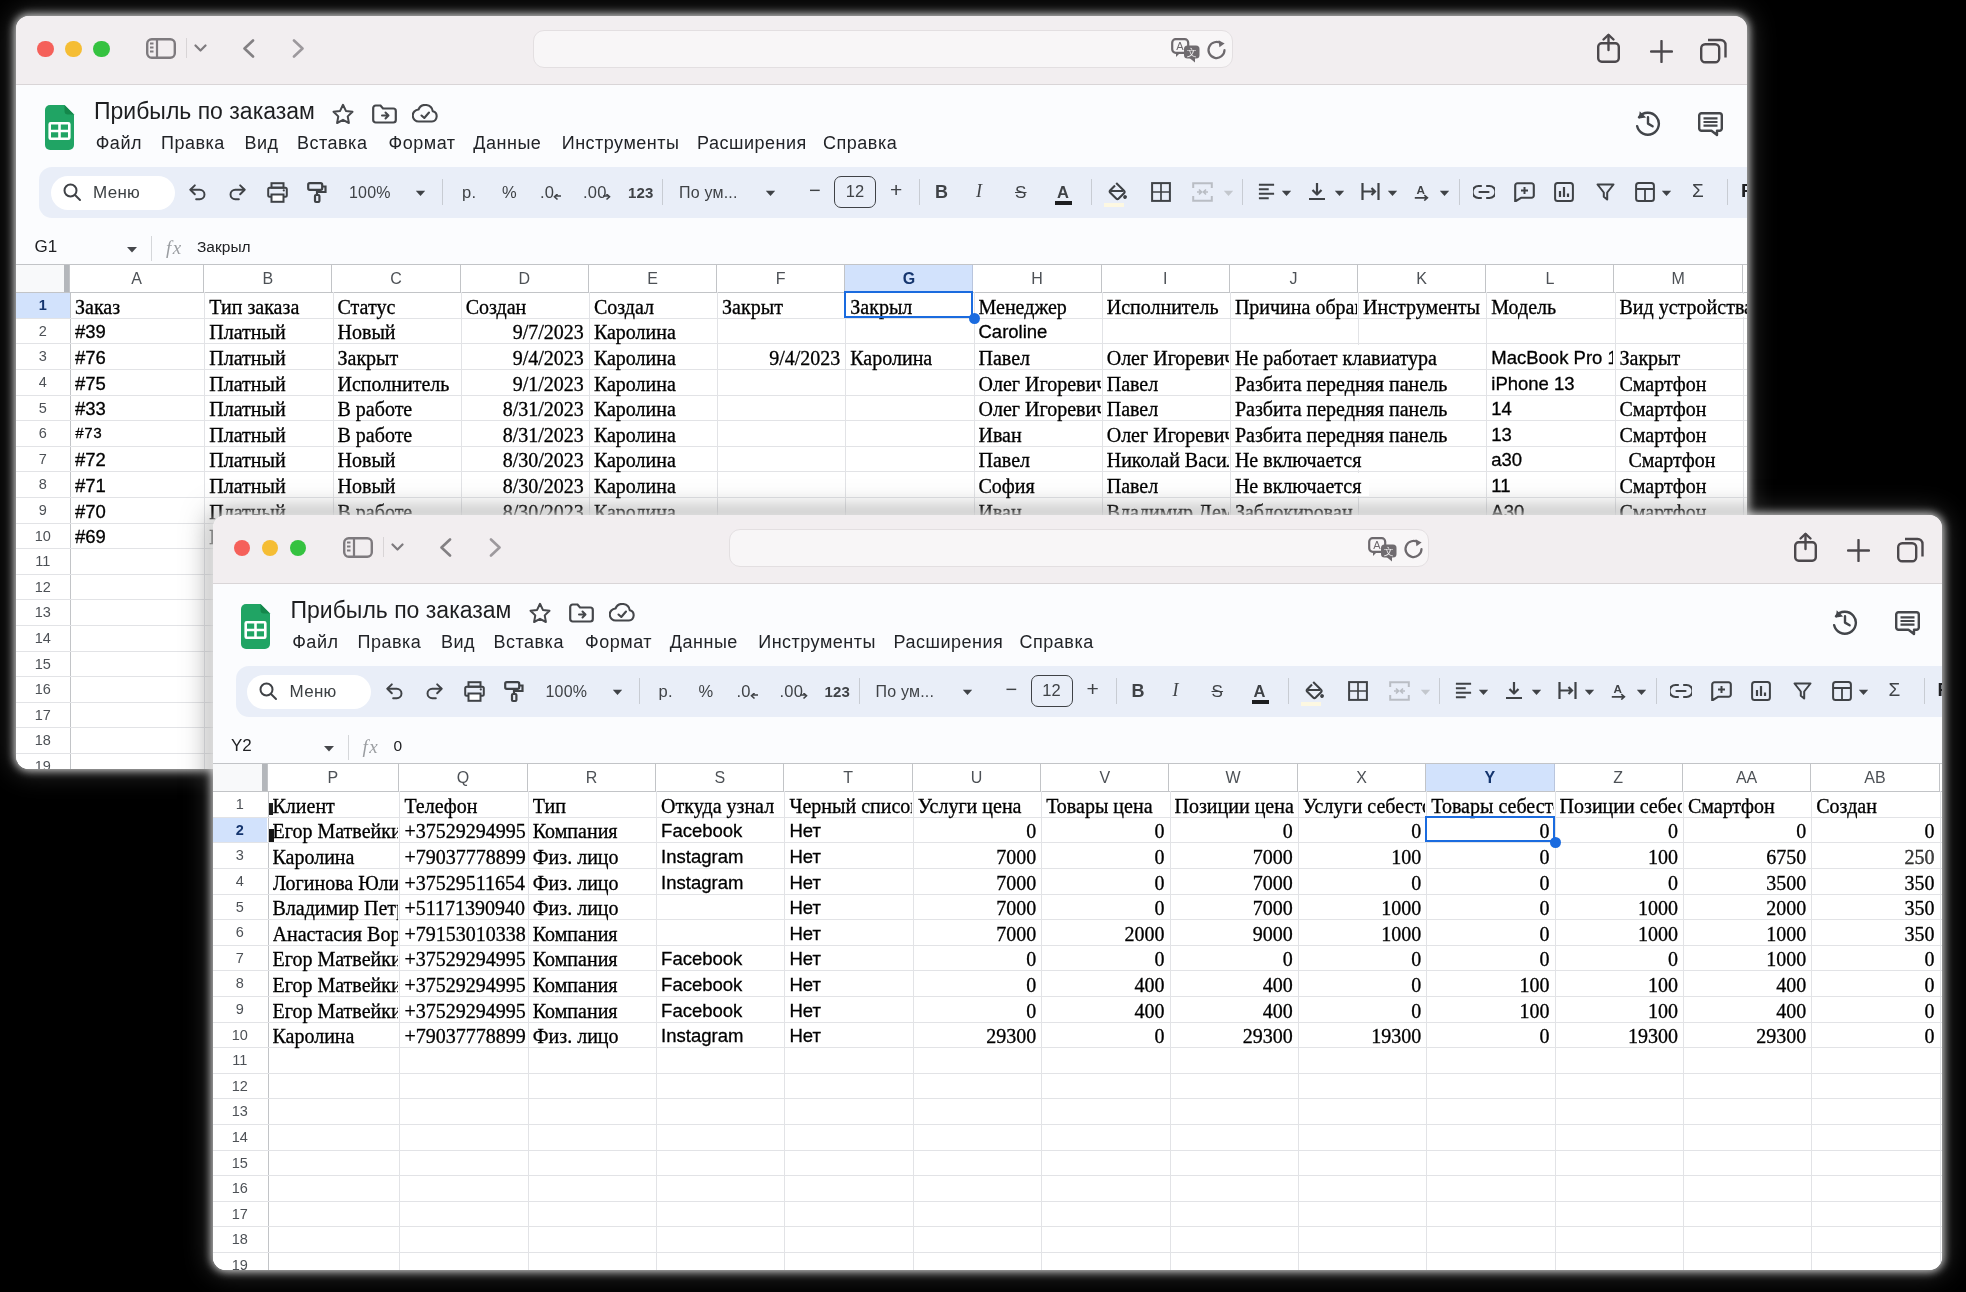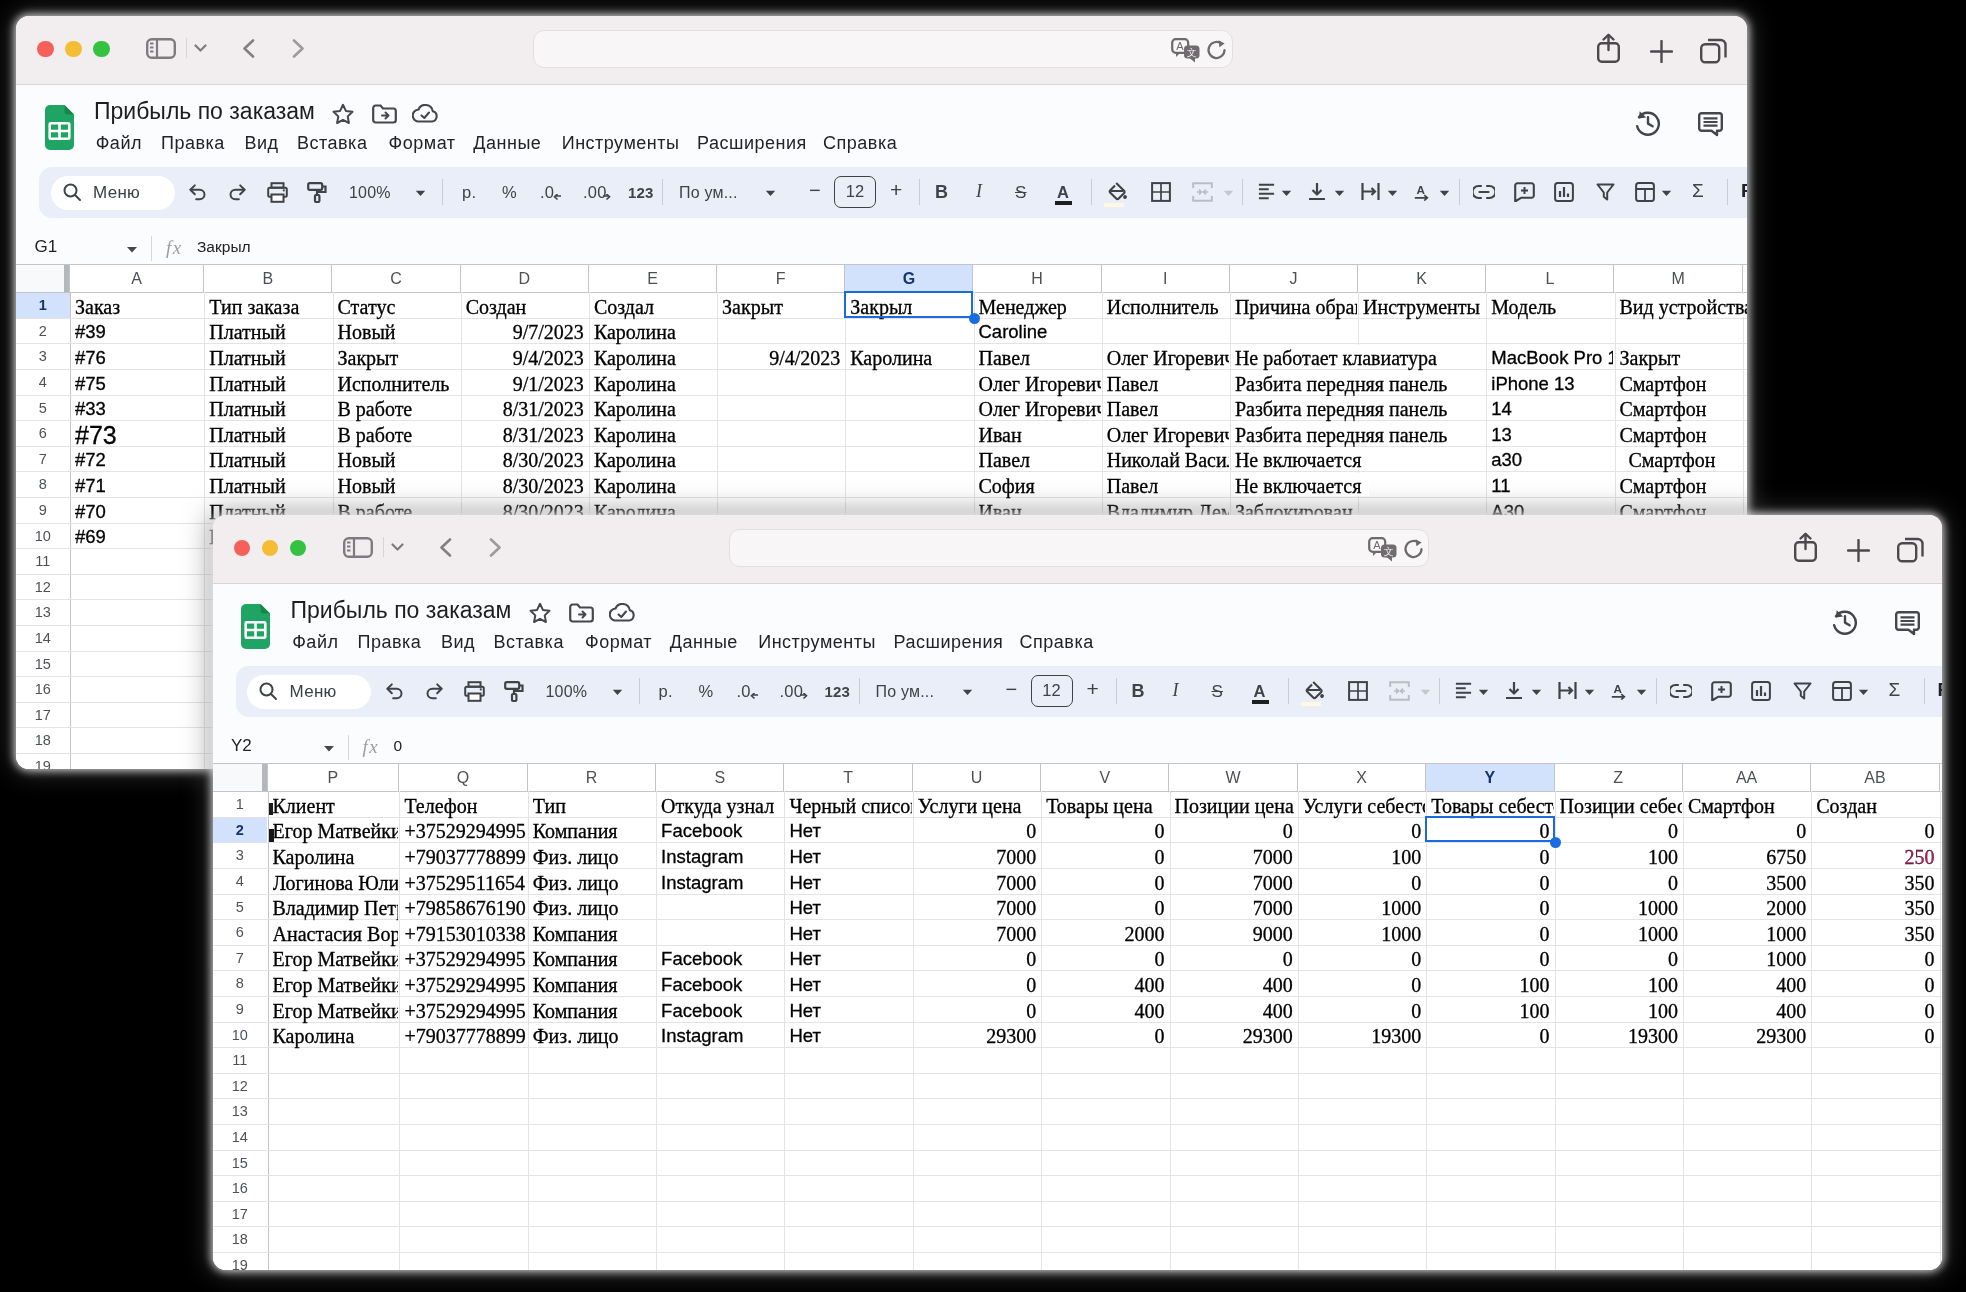--- a/index.html
+++ b/index.html
@@ -347,21 +347,21 @@
     <div style="position:absolute;top:380.10px;height:27px;font-family:'Liberation Sans',sans-serif;font-size:18.5px;line-height:26.5px;color:#000;white-space:nowrap;-webkit-text-stroke:0.3px #000;left:59.00px;width:128.30px;overflow:hidden;">#33</div>
     <div style="position:absolute;top:380.10px;height:27px;font-family:'Liberation Serif',serif;font-size:20px;line-height:26.5px;color:#000;white-space:nowrap;-webkit-text-stroke:0.3px #000;left:193.30px;width:122.20px;overflow:hidden;">Платный</div>
     <div style="position:absolute;top:380.10px;height:27px;font-family:'Liberation Serif',serif;font-size:20px;line-height:26.5px;color:#000;white-space:nowrap;-webkit-text-stroke:0.3px #000;left:321.50px;width:122.20px;overflow:hidden;">В работе</div>
     <div style="position:absolute;top:380.10px;height:27px;font-family:'Liberation Serif',serif;font-size:20px;line-height:26.5px;color:#000;white-space:nowrap;-webkit-text-stroke:0.3px #000;left:445.70px;width:122.20px;text-align:right;overflow:hidden;">8/31/2023</div>
     <div style="position:absolute;top:380.10px;height:27px;font-family:'Liberation Serif',serif;font-size:20px;line-height:26.5px;color:#000;white-space:nowrap;-webkit-text-stroke:0.3px #000;left:577.90px;width:122.20px;overflow:hidden;">Каролина</div>
     <div style="position:absolute;top:380.10px;height:27px;font-family:'Liberation Serif',serif;font-size:20px;line-height:26.5px;color:#000;white-space:nowrap;-webkit-text-stroke:0.3px #000;left:962.50px;width:122.20px;overflow:hidden;">Олег Игоревич</div>
     <div style="position:absolute;top:380.10px;height:27px;font-family:'Liberation Serif',serif;font-size:20px;line-height:26.5px;color:#000;white-space:nowrap;-webkit-text-stroke:0.3px #000;left:1090.70px;width:122.20px;overflow:hidden;">Павел</div>
     <div style="position:absolute;top:380.10px;height:27px;font-family:'Liberation Serif',serif;font-size:20px;line-height:26.5px;color:#000;white-space:nowrap;-webkit-text-stroke:0.3px #000;left:1214.90px;padding-left:4px;z-index:2;"><span style="display:inline-block;height:23px;background:#fff;padding-right:8px">Разбита передняя панель</span></div>
     <div style="position:absolute;top:380.10px;height:27px;font-family:'Liberation Sans',sans-serif;font-size:18.5px;line-height:26.5px;color:#000;white-space:nowrap;-webkit-text-stroke:0.3px #000;left:1475.30px;width:122.20px;overflow:hidden;">14</div>
     <div style="position:absolute;top:380.10px;height:27px;font-family:'Liberation Serif',serif;font-size:20px;line-height:26.5px;color:#000;white-space:nowrap;-webkit-text-stroke:0.3px #000;left:1603.50px;width:122.20px;overflow:hidden;">Смартфон</div>
-    <div style="position:absolute;top:405.70px;height:27px;font-family:Liberation Sans, sans-serif;font-size:25px;line-height:26.5px;color:#000;white-space:nowrap;-webkit-text-stroke:0.3px #000;left:59.00px;width:128.30px;overflow:hidden;">#73</div>
+    <div style="position:absolute;top:405.70px;height:27px;font-family:Liberation Mono, monospace;font-size:15px;line-height:26.5px;color:#000;white-space:nowrap;-webkit-text-stroke:0.3px #000;left:59.00px;width:128.30px;overflow:hidden;">#73</div>
     <div style="position:absolute;top:405.70px;height:27px;font-family:'Liberation Serif',serif;font-size:20px;line-height:26.5px;color:#000;white-space:nowrap;-webkit-text-stroke:0.3px #000;left:193.30px;width:122.20px;overflow:hidden;">Платный</div>
     <div style="position:absolute;top:405.70px;height:27px;font-family:'Liberation Serif',serif;font-size:20px;line-height:26.5px;color:#000;white-space:nowrap;-webkit-text-stroke:0.3px #000;left:321.50px;width:122.20px;overflow:hidden;">В работе</div>
     <div style="position:absolute;top:405.70px;height:27px;font-family:'Liberation Serif',serif;font-size:20px;line-height:26.5px;color:#000;white-space:nowrap;-webkit-text-stroke:0.3px #000;left:445.70px;width:122.20px;text-align:right;overflow:hidden;">8/31/2023</div>
     <div style="position:absolute;top:405.70px;height:27px;font-family:'Liberation Serif',serif;font-size:20px;line-height:26.5px;color:#000;white-space:nowrap;-webkit-text-stroke:0.3px #000;left:577.90px;width:122.20px;overflow:hidden;">Каролина</div>
     <div style="position:absolute;top:405.70px;height:27px;font-family:'Liberation Serif',serif;font-size:20px;line-height:26.5px;color:#000;white-space:nowrap;-webkit-text-stroke:0.3px #000;left:962.50px;width:122.20px;overflow:hidden;">Иван</div>
     <div style="position:absolute;top:405.70px;height:27px;font-family:'Liberation Serif',serif;font-size:20px;line-height:26.5px;color:#000;white-space:nowrap;-webkit-text-stroke:0.3px #000;left:1090.70px;width:122.20px;overflow:hidden;">Олег Игоревич</div>
     <div style="position:absolute;top:405.70px;height:27px;font-family:'Liberation Serif',serif;font-size:20px;line-height:26.5px;color:#000;white-space:nowrap;-webkit-text-stroke:0.3px #000;left:1214.90px;padding-left:4px;z-index:2;"><span style="display:inline-block;height:23px;background:#fff;padding-right:8px">Разбита передняя панель</span></div>
     <div style="position:absolute;top:405.70px;height:27px;font-family:'Liberation Sans',sans-serif;font-size:18.5px;line-height:26.5px;color:#000;white-space:nowrap;-webkit-text-stroke:0.3px #000;left:1475.30px;width:122.20px;overflow:hidden;">13</div>
     <div style="position:absolute;top:405.70px;height:27px;font-family:'Liberation Serif',serif;font-size:20px;line-height:26.5px;color:#000;white-space:nowrap;-webkit-text-stroke:0.3px #000;left:1603.50px;width:122.20px;overflow:hidden;">Смартфон</div>
     <div style="position:absolute;top:431.30px;height:27px;font-family:'Liberation Sans',sans-serif;font-size:18.5px;line-height:26.5px;color:#000;white-space:nowrap;-webkit-text-stroke:0.3px #000;left:59.00px;width:128.30px;overflow:hidden;">#72</div>
@@ -729,36 +729,36 @@
     <div style="position:absolute;top:328.90px;height:27px;font-family:'Liberation Serif',serif;font-size:20px;line-height:26.5px;color:#000;white-space:nowrap;-webkit-text-stroke:0.3px #000;left:320.25px;width:122.35px;overflow:hidden;">Физ. лицо</div>
     <div style="position:absolute;top:328.90px;height:27px;font-family:'Liberation Sans',sans-serif;font-size:18.5px;line-height:26.5px;color:#000;white-space:nowrap;-webkit-text-stroke:0.3px #000;left:448.60px;width:122.35px;overflow:hidden;">Instagram</div>
     <div style="position:absolute;top:328.90px;height:27px;font-family:'Liberation Sans',sans-serif;font-size:18.5px;line-height:26.5px;color:#000;white-space:nowrap;-webkit-text-stroke:0.3px #000;left:576.95px;width:122.35px;overflow:hidden;">Нет</div>
     <div style="position:absolute;top:328.90px;height:27px;font-family:'Liberation Serif',serif;font-size:20px;line-height:26.5px;color:#000;white-space:nowrap;-webkit-text-stroke:0.3px #000;left:701.30px;width:122.35px;text-align:right;overflow:hidden;">7000</div>
     <div style="position:absolute;top:328.90px;height:27px;font-family:'Liberation Serif',serif;font-size:20px;line-height:26.5px;color:#000;white-space:nowrap;-webkit-text-stroke:0.3px #000;left:829.65px;width:122.35px;text-align:right;overflow:hidden;">0</div>
     <div style="position:absolute;top:328.90px;height:27px;font-family:'Liberation Serif',serif;font-size:20px;line-height:26.5px;color:#000;white-space:nowrap;-webkit-text-stroke:0.3px #000;left:958.00px;width:122.35px;text-align:right;overflow:hidden;">7000</div>
     <div style="position:absolute;top:328.90px;height:27px;font-family:'Liberation Serif',serif;font-size:20px;line-height:26.5px;color:#000;white-space:nowrap;-webkit-text-stroke:0.3px #000;left:1086.35px;width:122.35px;text-align:right;overflow:hidden;">100</div>
     <div style="position:absolute;top:328.90px;height:27px;font-family:'Liberation Serif',serif;font-size:20px;line-height:26.5px;color:#000;white-space:nowrap;-webkit-text-stroke:0.3px #000;left:1214.70px;width:122.35px;text-align:right;overflow:hidden;">0</div>
     <div style="position:absolute;top:328.90px;height:27px;font-family:'Liberation Serif',serif;font-size:20px;line-height:26.5px;color:#000;white-space:nowrap;-webkit-text-stroke:0.3px #000;left:1343.05px;width:122.35px;text-align:right;overflow:hidden;">100</div>
     <div style="position:absolute;top:328.90px;height:27px;font-family:'Liberation Serif',serif;font-size:20px;line-height:26.5px;color:#000;white-space:nowrap;-webkit-text-stroke:0.3px #000;left:1471.40px;width:122.35px;text-align:right;overflow:hidden;">6750</div>
-    <div style="position:absolute;top:328.90px;height:27px;font-family:'Liberation Serif',serif;font-size:20px;line-height:26.5px;color:#be185d;white-space:nowrap;-webkit-text-stroke:0.3px #000;left:1599.75px;width:122.35px;text-align:right;overflow:hidden;">250</div>
+    <div style="position:absolute;top:328.90px;height:27px;font-family:'Liberation Serif',serif;font-size:20px;line-height:26.5px;color:#404040;white-space:nowrap;-webkit-text-stroke:0.3px #000;left:1599.75px;width:122.35px;text-align:right;overflow:hidden;">250</div>
     <div style="position:absolute;top:354.50px;height:27px;font-family:'Liberation Serif',serif;font-size:20px;line-height:26.5px;color:#000;white-space:nowrap;-webkit-text-stroke:0.3px #000;left:60.00px;width:125.90px;overflow:hidden;">Логинова Юлия</div>
     <div style="position:absolute;top:354.50px;height:27px;font-family:'Liberation Serif',serif;font-size:20px;line-height:26.5px;color:#000;white-space:nowrap;-webkit-text-stroke:0.3px #000;left:191.90px;width:122.35px;overflow:hidden;">+37529511654</div>
     <div style="position:absolute;top:354.50px;height:27px;font-family:'Liberation Serif',serif;font-size:20px;line-height:26.5px;color:#000;white-space:nowrap;-webkit-text-stroke:0.3px #000;left:320.25px;width:122.35px;overflow:hidden;">Физ. лицо</div>
     <div style="position:absolute;top:354.50px;height:27px;font-family:'Liberation Sans',sans-serif;font-size:18.5px;line-height:26.5px;color:#000;white-space:nowrap;-webkit-text-stroke:0.3px #000;left:448.60px;width:122.35px;overflow:hidden;">Instagram</div>
     <div style="position:absolute;top:354.50px;height:27px;font-family:'Liberation Sans',sans-serif;font-size:18.5px;line-height:26.5px;color:#000;white-space:nowrap;-webkit-text-stroke:0.3px #000;left:576.95px;width:122.35px;overflow:hidden;">Нет</div>
     <div style="position:absolute;top:354.50px;height:27px;font-family:'Liberation Serif',serif;font-size:20px;line-height:26.5px;color:#000;white-space:nowrap;-webkit-text-stroke:0.3px #000;left:701.30px;width:122.35px;text-align:right;overflow:hidden;">7000</div>
     <div style="position:absolute;top:354.50px;height:27px;font-family:'Liberation Serif',serif;font-size:20px;line-height:26.5px;color:#000;white-space:nowrap;-webkit-text-stroke:0.3px #000;left:829.65px;width:122.35px;text-align:right;overflow:hidden;">0</div>
     <div style="position:absolute;top:354.50px;height:27px;font-family:'Liberation Serif',serif;font-size:20px;line-height:26.5px;color:#000;white-space:nowrap;-webkit-text-stroke:0.3px #000;left:958.00px;width:122.35px;text-align:right;overflow:hidden;">7000</div>
     <div style="position:absolute;top:354.50px;height:27px;font-family:'Liberation Serif',serif;font-size:20px;line-height:26.5px;color:#000;white-space:nowrap;-webkit-text-stroke:0.3px #000;left:1086.35px;width:122.35px;text-align:right;overflow:hidden;">0</div>
     <div style="position:absolute;top:354.50px;height:27px;font-family:'Liberation Serif',serif;font-size:20px;line-height:26.5px;color:#000;white-space:nowrap;-webkit-text-stroke:0.3px #000;left:1214.70px;width:122.35px;text-align:right;overflow:hidden;">0</div>
     <div style="position:absolute;top:354.50px;height:27px;font-family:'Liberation Serif',serif;font-size:20px;line-height:26.5px;color:#000;white-space:nowrap;-webkit-text-stroke:0.3px #000;left:1343.05px;width:122.35px;text-align:right;overflow:hidden;">0</div>
     <div style="position:absolute;top:354.50px;height:27px;font-family:'Liberation Serif',serif;font-size:20px;line-height:26.5px;color:#000;white-space:nowrap;-webkit-text-stroke:0.3px #000;left:1471.40px;width:122.35px;text-align:right;overflow:hidden;">3500</div>
     <div style="position:absolute;top:354.50px;height:27px;font-family:'Liberation Serif',serif;font-size:20px;line-height:26.5px;color:#000;white-space:nowrap;-webkit-text-stroke:0.3px #000;left:1599.75px;width:122.35px;text-align:right;overflow:hidden;">350</div>
     <div style="position:absolute;top:380.10px;height:27px;font-family:'Liberation Serif',serif;font-size:20px;line-height:26.5px;color:#000;white-space:nowrap;-webkit-text-stroke:0.3px #000;left:60.00px;width:125.90px;overflow:hidden;">Владимир Петров</div>
-    <div style="position:absolute;top:380.10px;height:27px;font-family:'Liberation Serif',serif;font-size:20px;line-height:26.5px;color:#000;white-space:nowrap;-webkit-text-stroke:0.3px #000;left:191.90px;width:122.35px;overflow:hidden;">+79858676190</div>
+    <div style="position:absolute;top:380.10px;height:27px;font-family:'Liberation Serif',serif;font-size:20px;line-height:26.5px;color:#000;white-space:nowrap;-webkit-text-stroke:0.3px #000;left:191.90px;width:122.35px;overflow:hidden;">+51171390940</div>
     <div style="position:absolute;top:380.10px;height:27px;font-family:'Liberation Serif',serif;font-size:20px;line-height:26.5px;color:#000;white-space:nowrap;-webkit-text-stroke:0.3px #000;left:320.25px;width:122.35px;overflow:hidden;">Физ. лицо</div>
     <div style="position:absolute;top:380.10px;height:27px;font-family:'Liberation Sans',sans-serif;font-size:18.5px;line-height:26.5px;color:#000;white-space:nowrap;-webkit-text-stroke:0.3px #000;left:576.95px;width:122.35px;overflow:hidden;">Нет</div>
     <div style="position:absolute;top:380.10px;height:27px;font-family:'Liberation Serif',serif;font-size:20px;line-height:26.5px;color:#000;white-space:nowrap;-webkit-text-stroke:0.3px #000;left:701.30px;width:122.35px;text-align:right;overflow:hidden;">7000</div>
     <div style="position:absolute;top:380.10px;height:27px;font-family:'Liberation Serif',serif;font-size:20px;line-height:26.5px;color:#000;white-space:nowrap;-webkit-text-stroke:0.3px #000;left:829.65px;width:122.35px;text-align:right;overflow:hidden;">0</div>
     <div style="position:absolute;top:380.10px;height:27px;font-family:'Liberation Serif',serif;font-size:20px;line-height:26.5px;color:#000;white-space:nowrap;-webkit-text-stroke:0.3px #000;left:958.00px;width:122.35px;text-align:right;overflow:hidden;">7000</div>
     <div style="position:absolute;top:380.10px;height:27px;font-family:'Liberation Serif',serif;font-size:20px;line-height:26.5px;color:#000;white-space:nowrap;-webkit-text-stroke:0.3px #000;left:1086.35px;width:122.35px;text-align:right;overflow:hidden;">1000</div>
     <div style="position:absolute;top:380.10px;height:27px;font-family:'Liberation Serif',serif;font-size:20px;line-height:26.5px;color:#000;white-space:nowrap;-webkit-text-stroke:0.3px #000;left:1214.70px;width:122.35px;text-align:right;overflow:hidden;">0</div>
     <div style="position:absolute;top:380.10px;height:27px;font-family:'Liberation Serif',serif;font-size:20px;line-height:26.5px;color:#000;white-space:nowrap;-webkit-text-stroke:0.3px #000;left:1343.05px;width:122.35px;text-align:right;overflow:hidden;">1000</div>
     <div style="position:absolute;top:380.10px;height:27px;font-family:'Liberation Serif',serif;font-size:20px;line-height:26.5px;color:#000;white-space:nowrap;-webkit-text-stroke:0.3px #000;left:1471.40px;width:122.35px;text-align:right;overflow:hidden;">2000</div>
     <div style="position:absolute;top:380.10px;height:27px;font-family:'Liberation Serif',serif;font-size:20px;line-height:26.5px;color:#000;white-space:nowrap;-webkit-text-stroke:0.3px #000;left:1599.75px;width:122.35px;text-align:right;overflow:hidden;">350</div>

